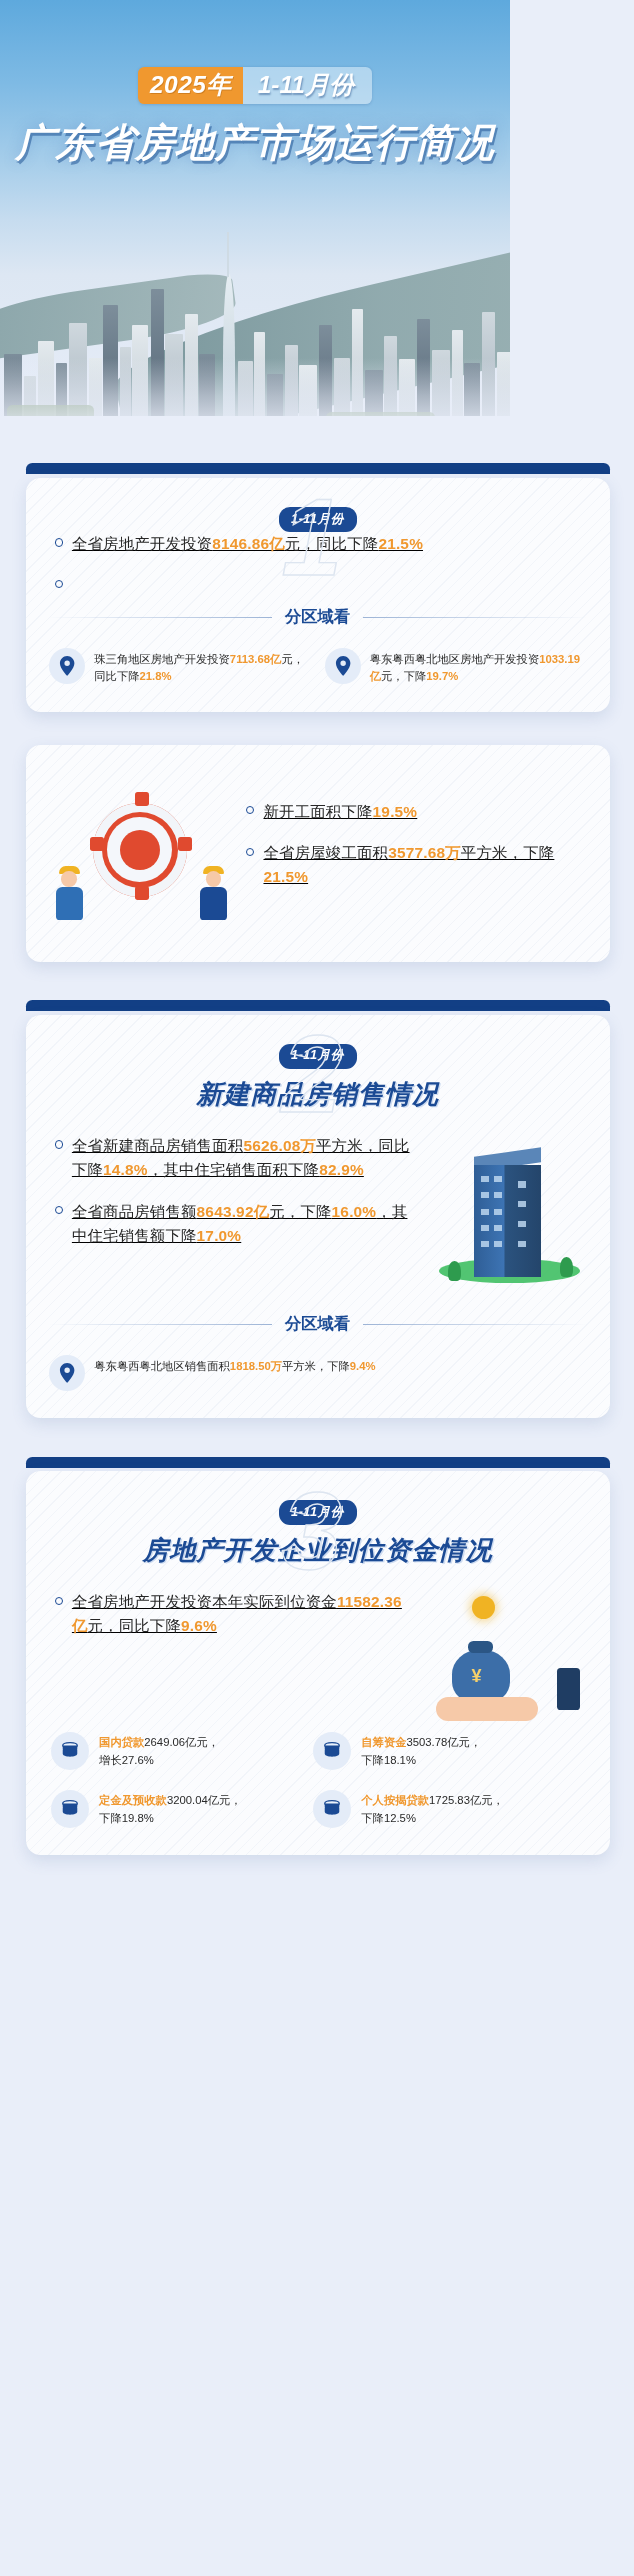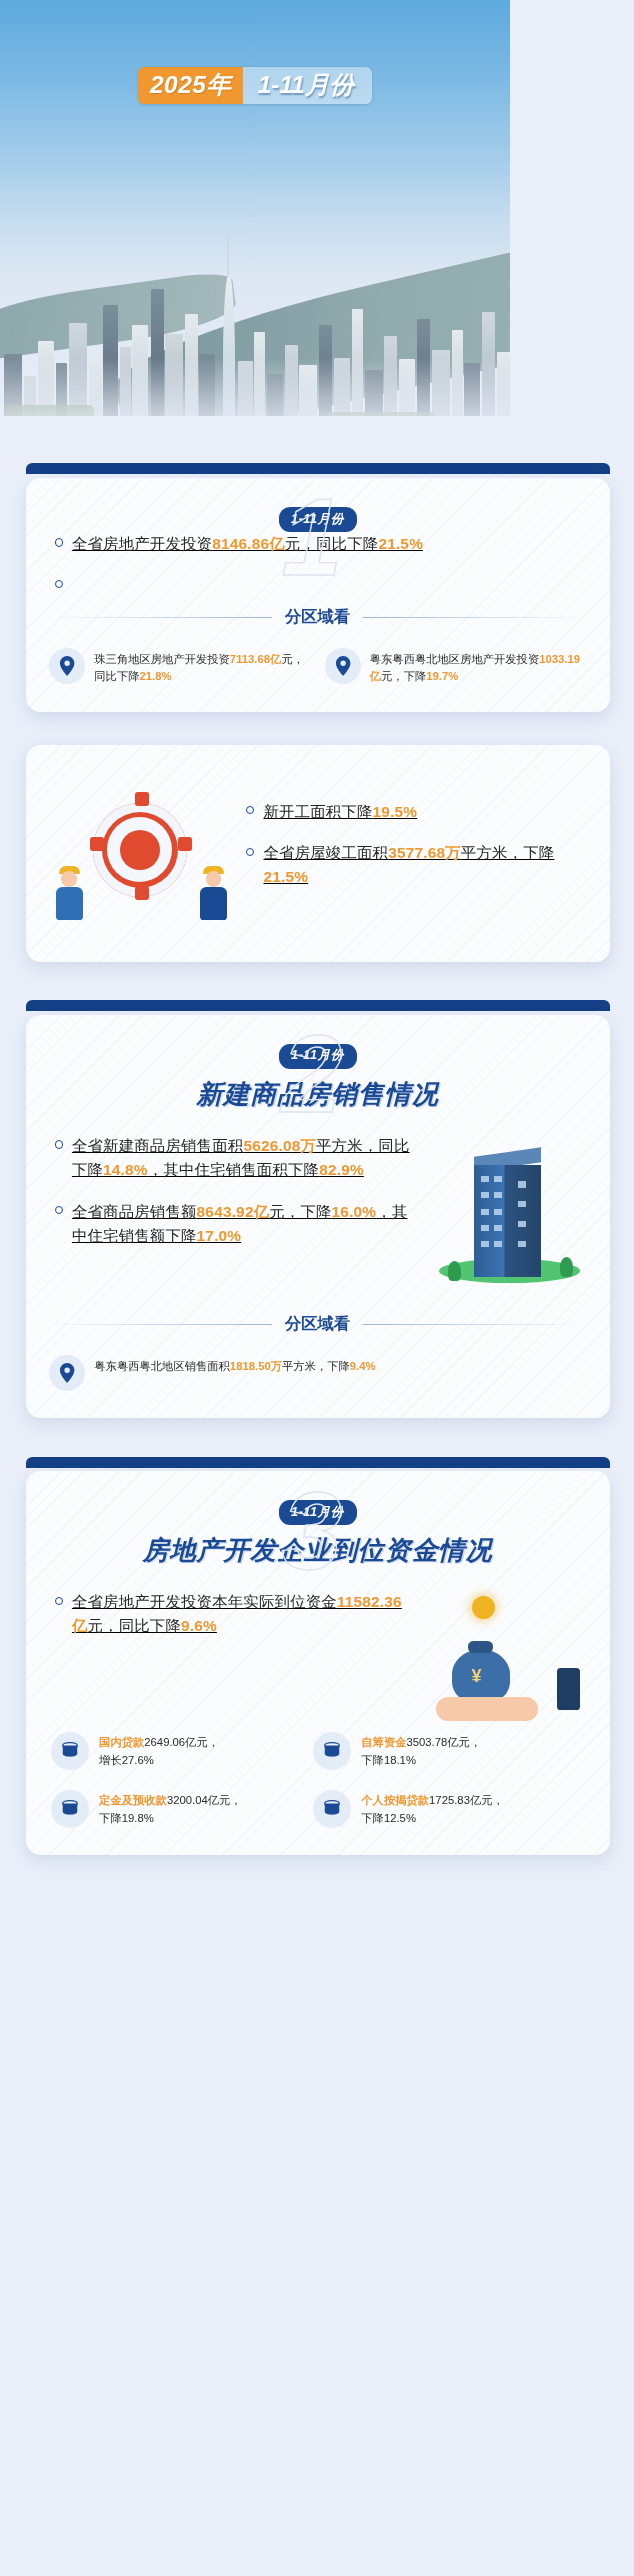--- a/index.html
+++ b/index.html
@@ -186,20 +186,21 @@
     </div>
     <div class="hero-fade"></div>
     <div class="hero-fade2"></div>
 
     <div class="hero-tags">
       <div class="tag-wrap">
         <span class="tag-year">2025年</span>
         <span class="tag-period">1-11月份</span>
       </div>
     </div>
+    <div class="hero-title">广东省房地产市场运行简况</div>
   </div>
 
   <div class="topbar"></div>
   <div class="card with-bar">
     <div class="ghost-num">1</div>
     <div class="pill">1-11月份</div>
 
     <div class="bullets">
       <div class="bullet">
         <span class="dot"></span>

